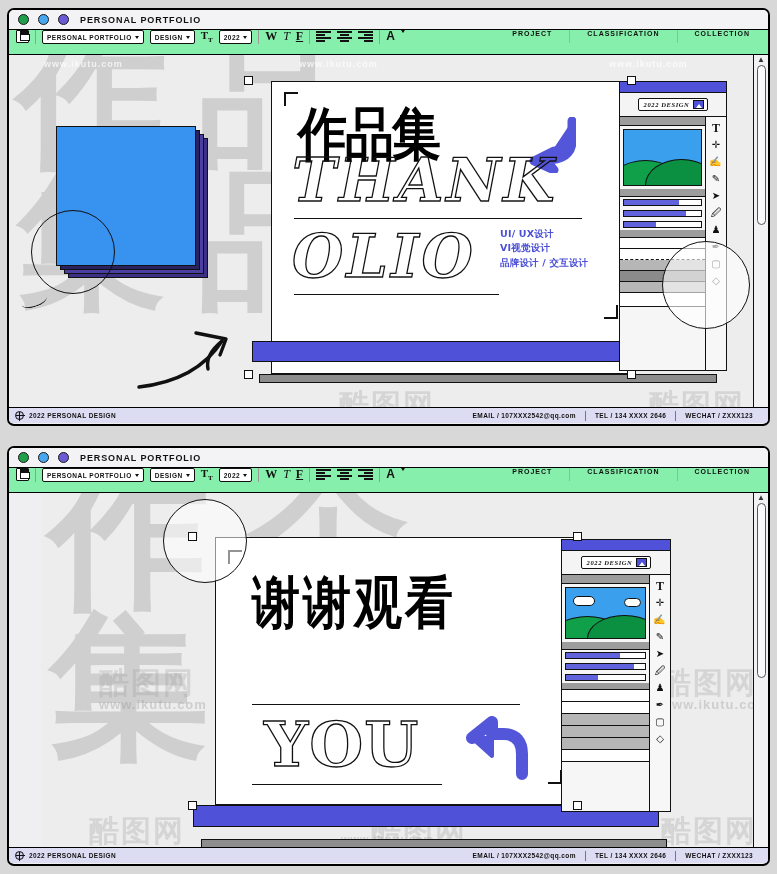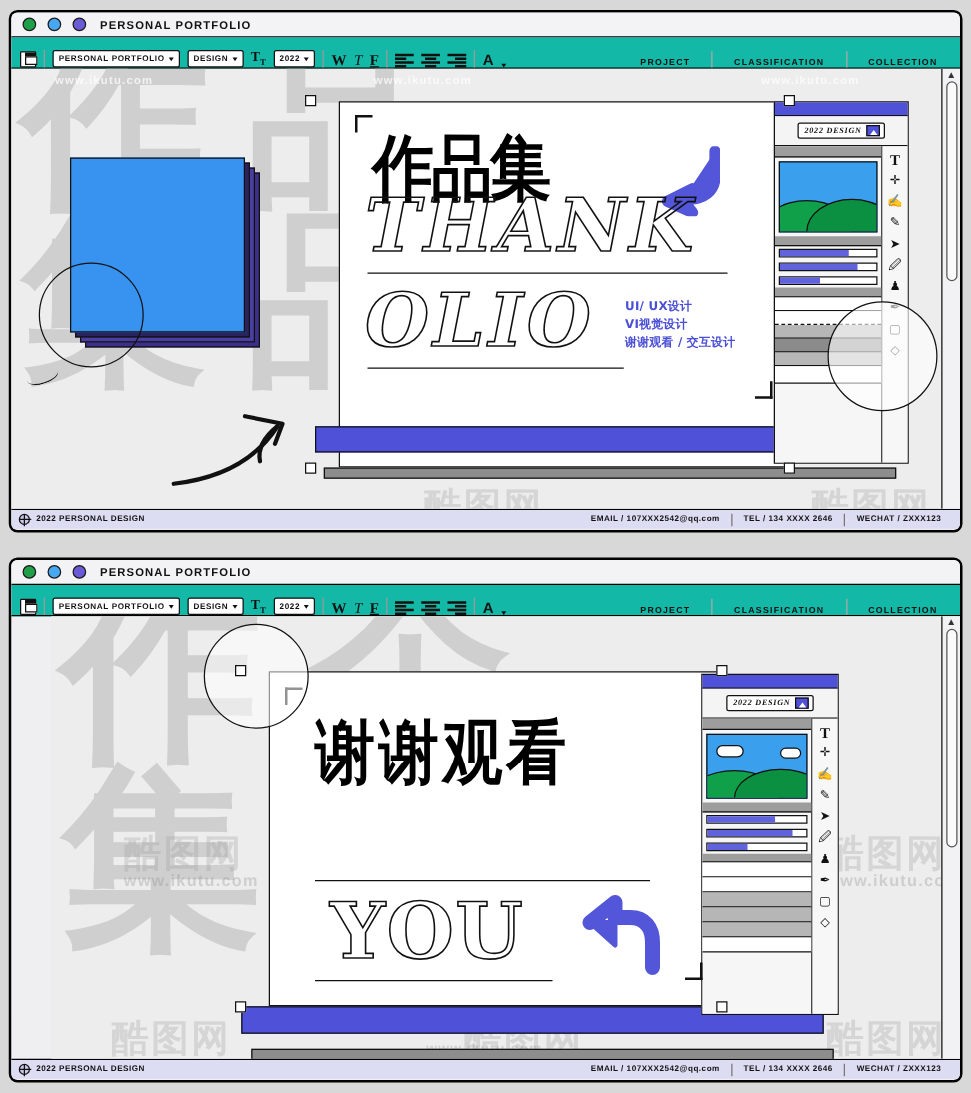--- a/index.html
+++ b/index.html
@@ -37,23 +37,23 @@
   .dot.blue{ background:#47a7f0; }
   .dot.purple{ background:#6a5ad6; }
   .title-text{
     font-size:9px; font-weight:bold; letter-spacing:.9px;
     color:#111; margin-left:2px;
   }
 
   
   .toolbar{
     height:25px;
-    background:#14b8a6;
+    background:#86efac;
     border-bottom:1.5px solid #000;
-    display:flex; align-items:flex-end;
+    display:flex; align-items:flex-start;
     padding:0 7px;
     gap:6px;
     font-size:7px;
   }
   .tb-sep{ width:1px; height:14px; background:#9a9a9a; }
   .save-icon{
     width:13px;height:13px;border:1.4px solid #111;border-radius:1px;
     position:relative;background:#fff;flex:none;
   }
   .save-icon::before{
@@ -386,24 +386,24 @@
           <path d="M48 6 L48 22 C48 30 44 36 36 38 L22 40 L34 28 L18 44 L34 54 L22 42" fill="none"></path>
           <path d="M52 4 L52 24 C52 34 46 40 36 42 L26 43 L34 34 L14 44 L34 53 L26 43" fill="#5356d8" stroke="#5356d8" stroke-width="9" stroke-linejoin="round" stroke-linecap="round"></path>
         </svg>
 
         <div class="outline-word" style="position:absolute;left:20px;top:72px;font-size:59px;">THANK</div>
         <div class="rule" style="position:absolute;left:22px;top:136px;width:288px;"></div>
 
         <div class="outline-word" style="position:absolute;left:20px;top:148px;font-size:59px;">OLIO</div>
         <div class="rule" style="position:absolute;left:22px;top:212px;width:205px;"></div>
 
-        <div class="tags" style="position:absolute;left:228px;top:157px;">
+        <div class="tags" style="position:absolute;left:228px;top:145px;">
           <div>UI/ UX设计</div>
           <div>VI视觉设计</div>
-          <div>谢谢观看 / 交互设计</div>
+          <div>品牌设计 / 交互设计</div>
         </div>
       </div>
 
       <div class="accent-bar" style="position:absolute;left:3px;top:260px;width:458px;height:21px;"></div>
       <div class="shadow-bar" style="position:absolute;left:10px;top:293px;width:458px;height:9px;"></div>
     </div>
 
     <div class="panel" style="left:610px;top:26px;width:108px;height:290px;">
       <div class="panel-top"></div>
       <div class="panel-head">

